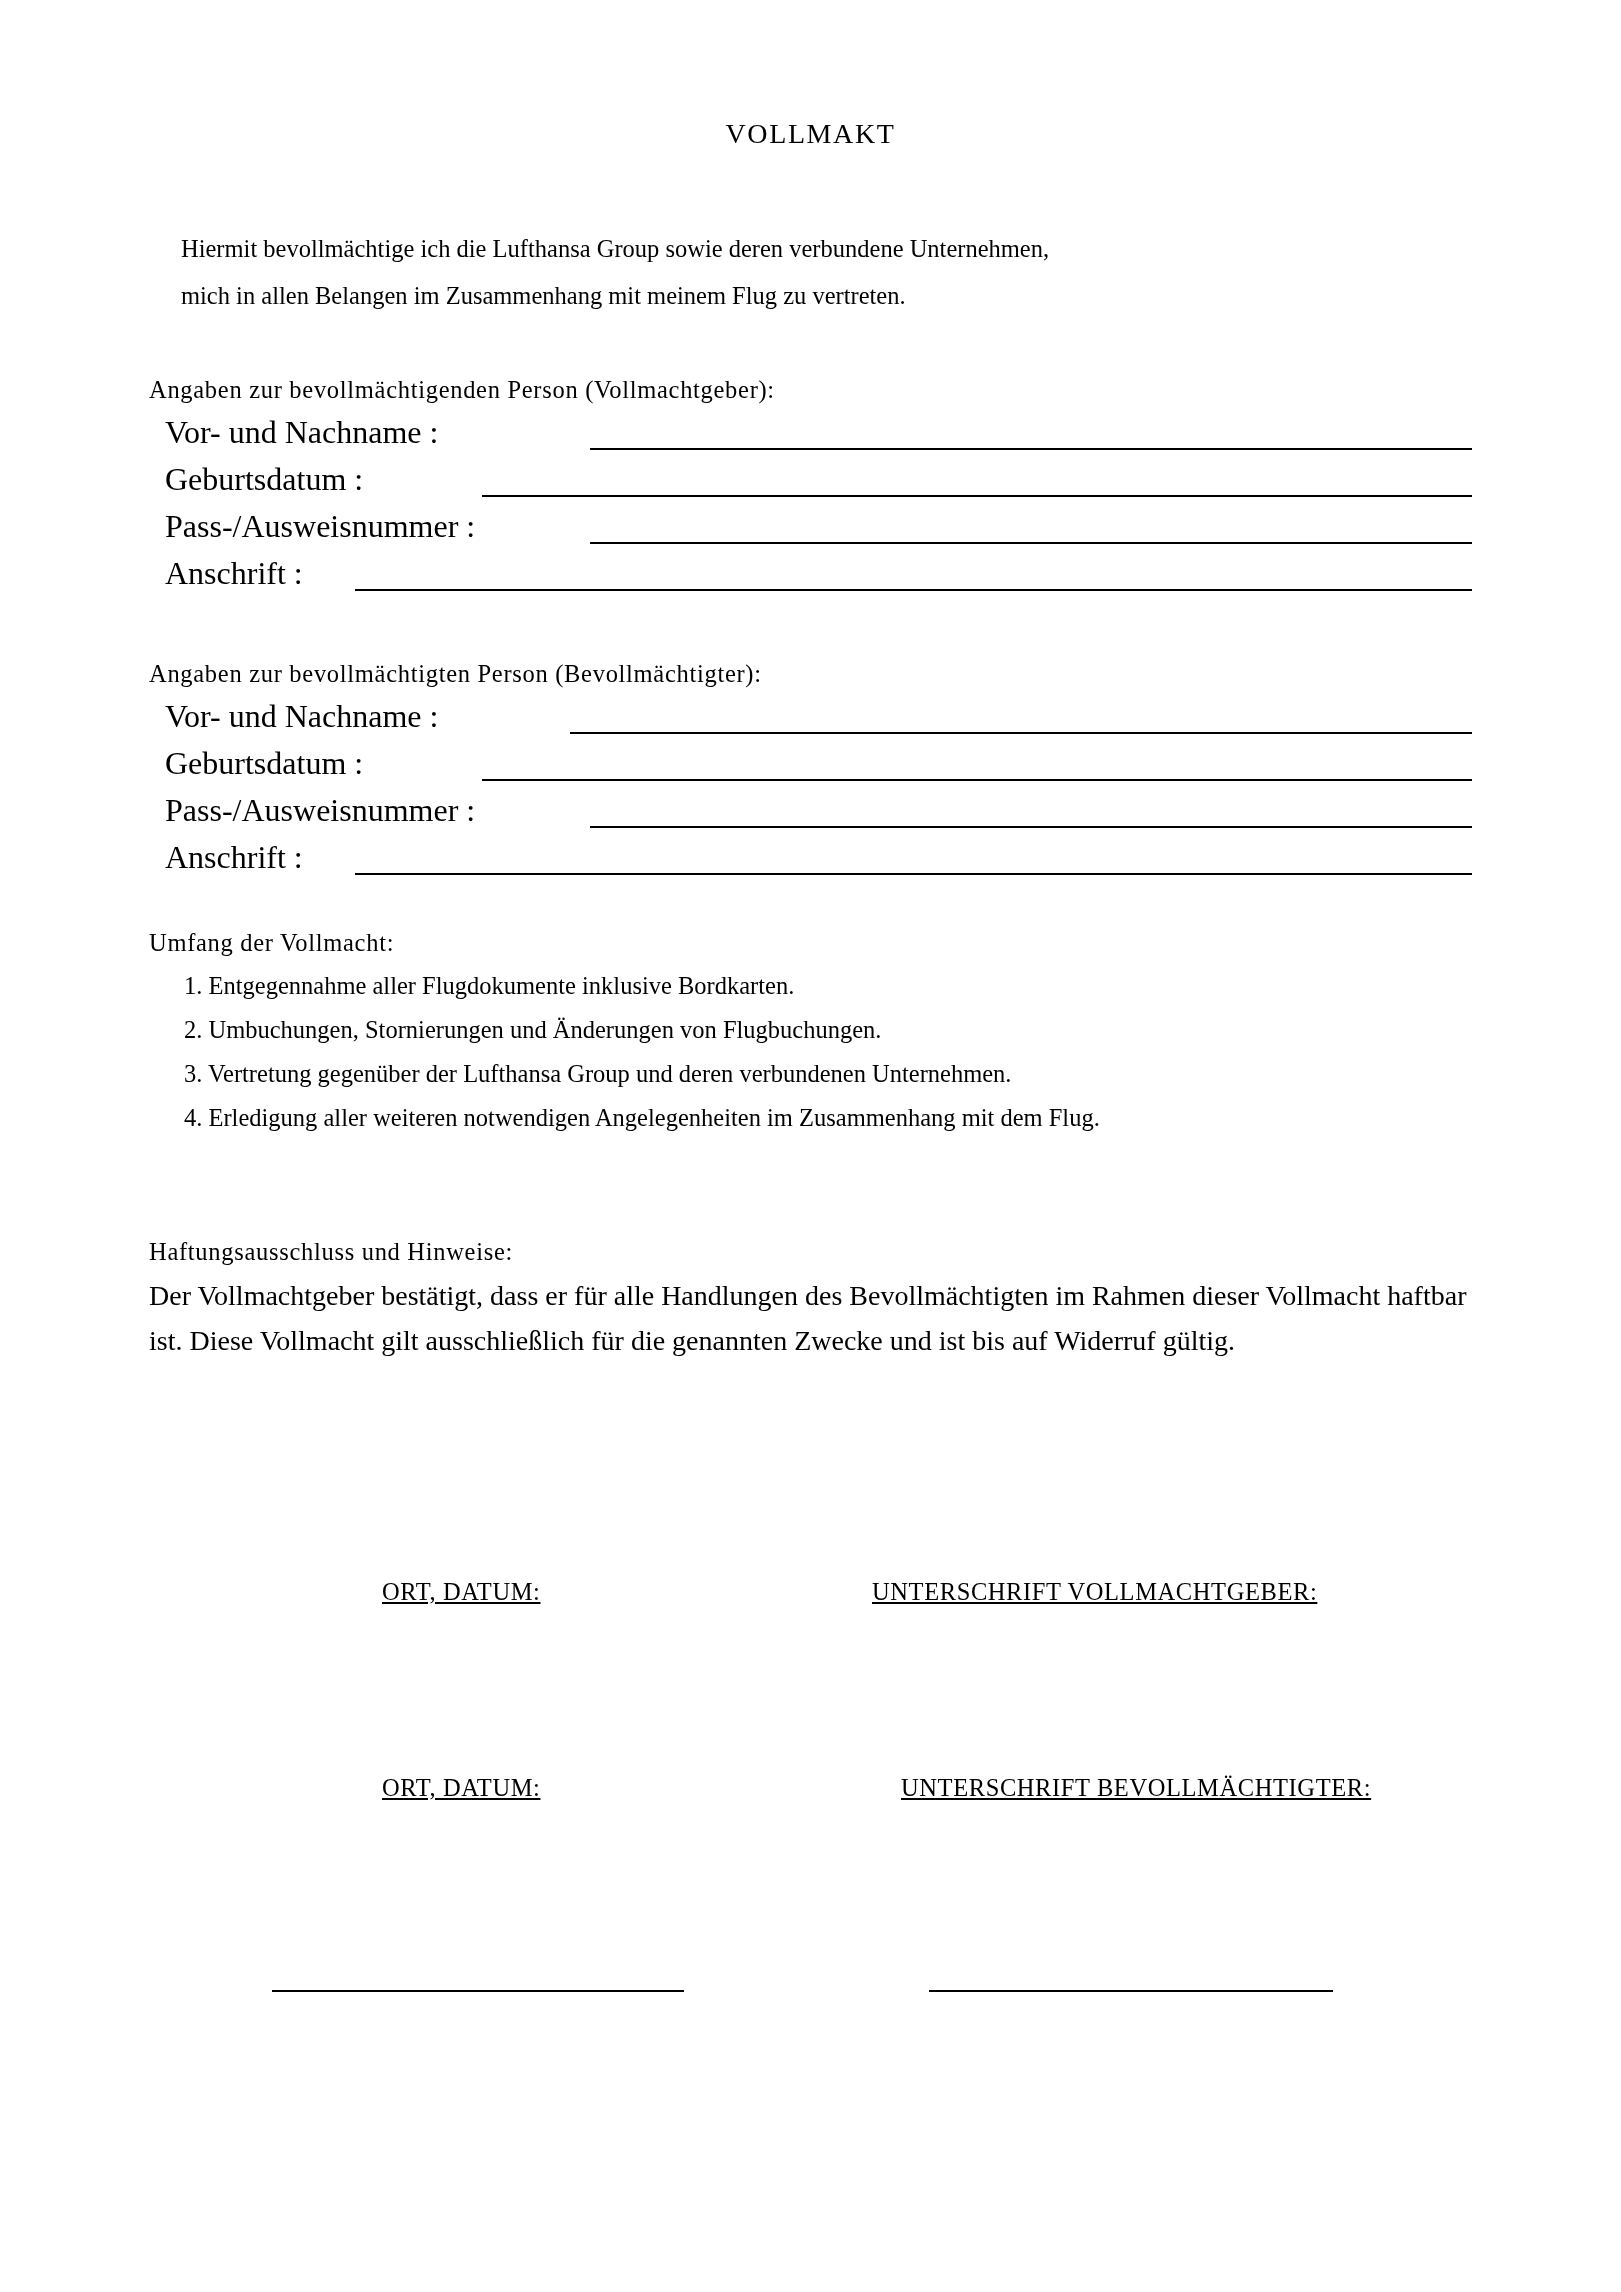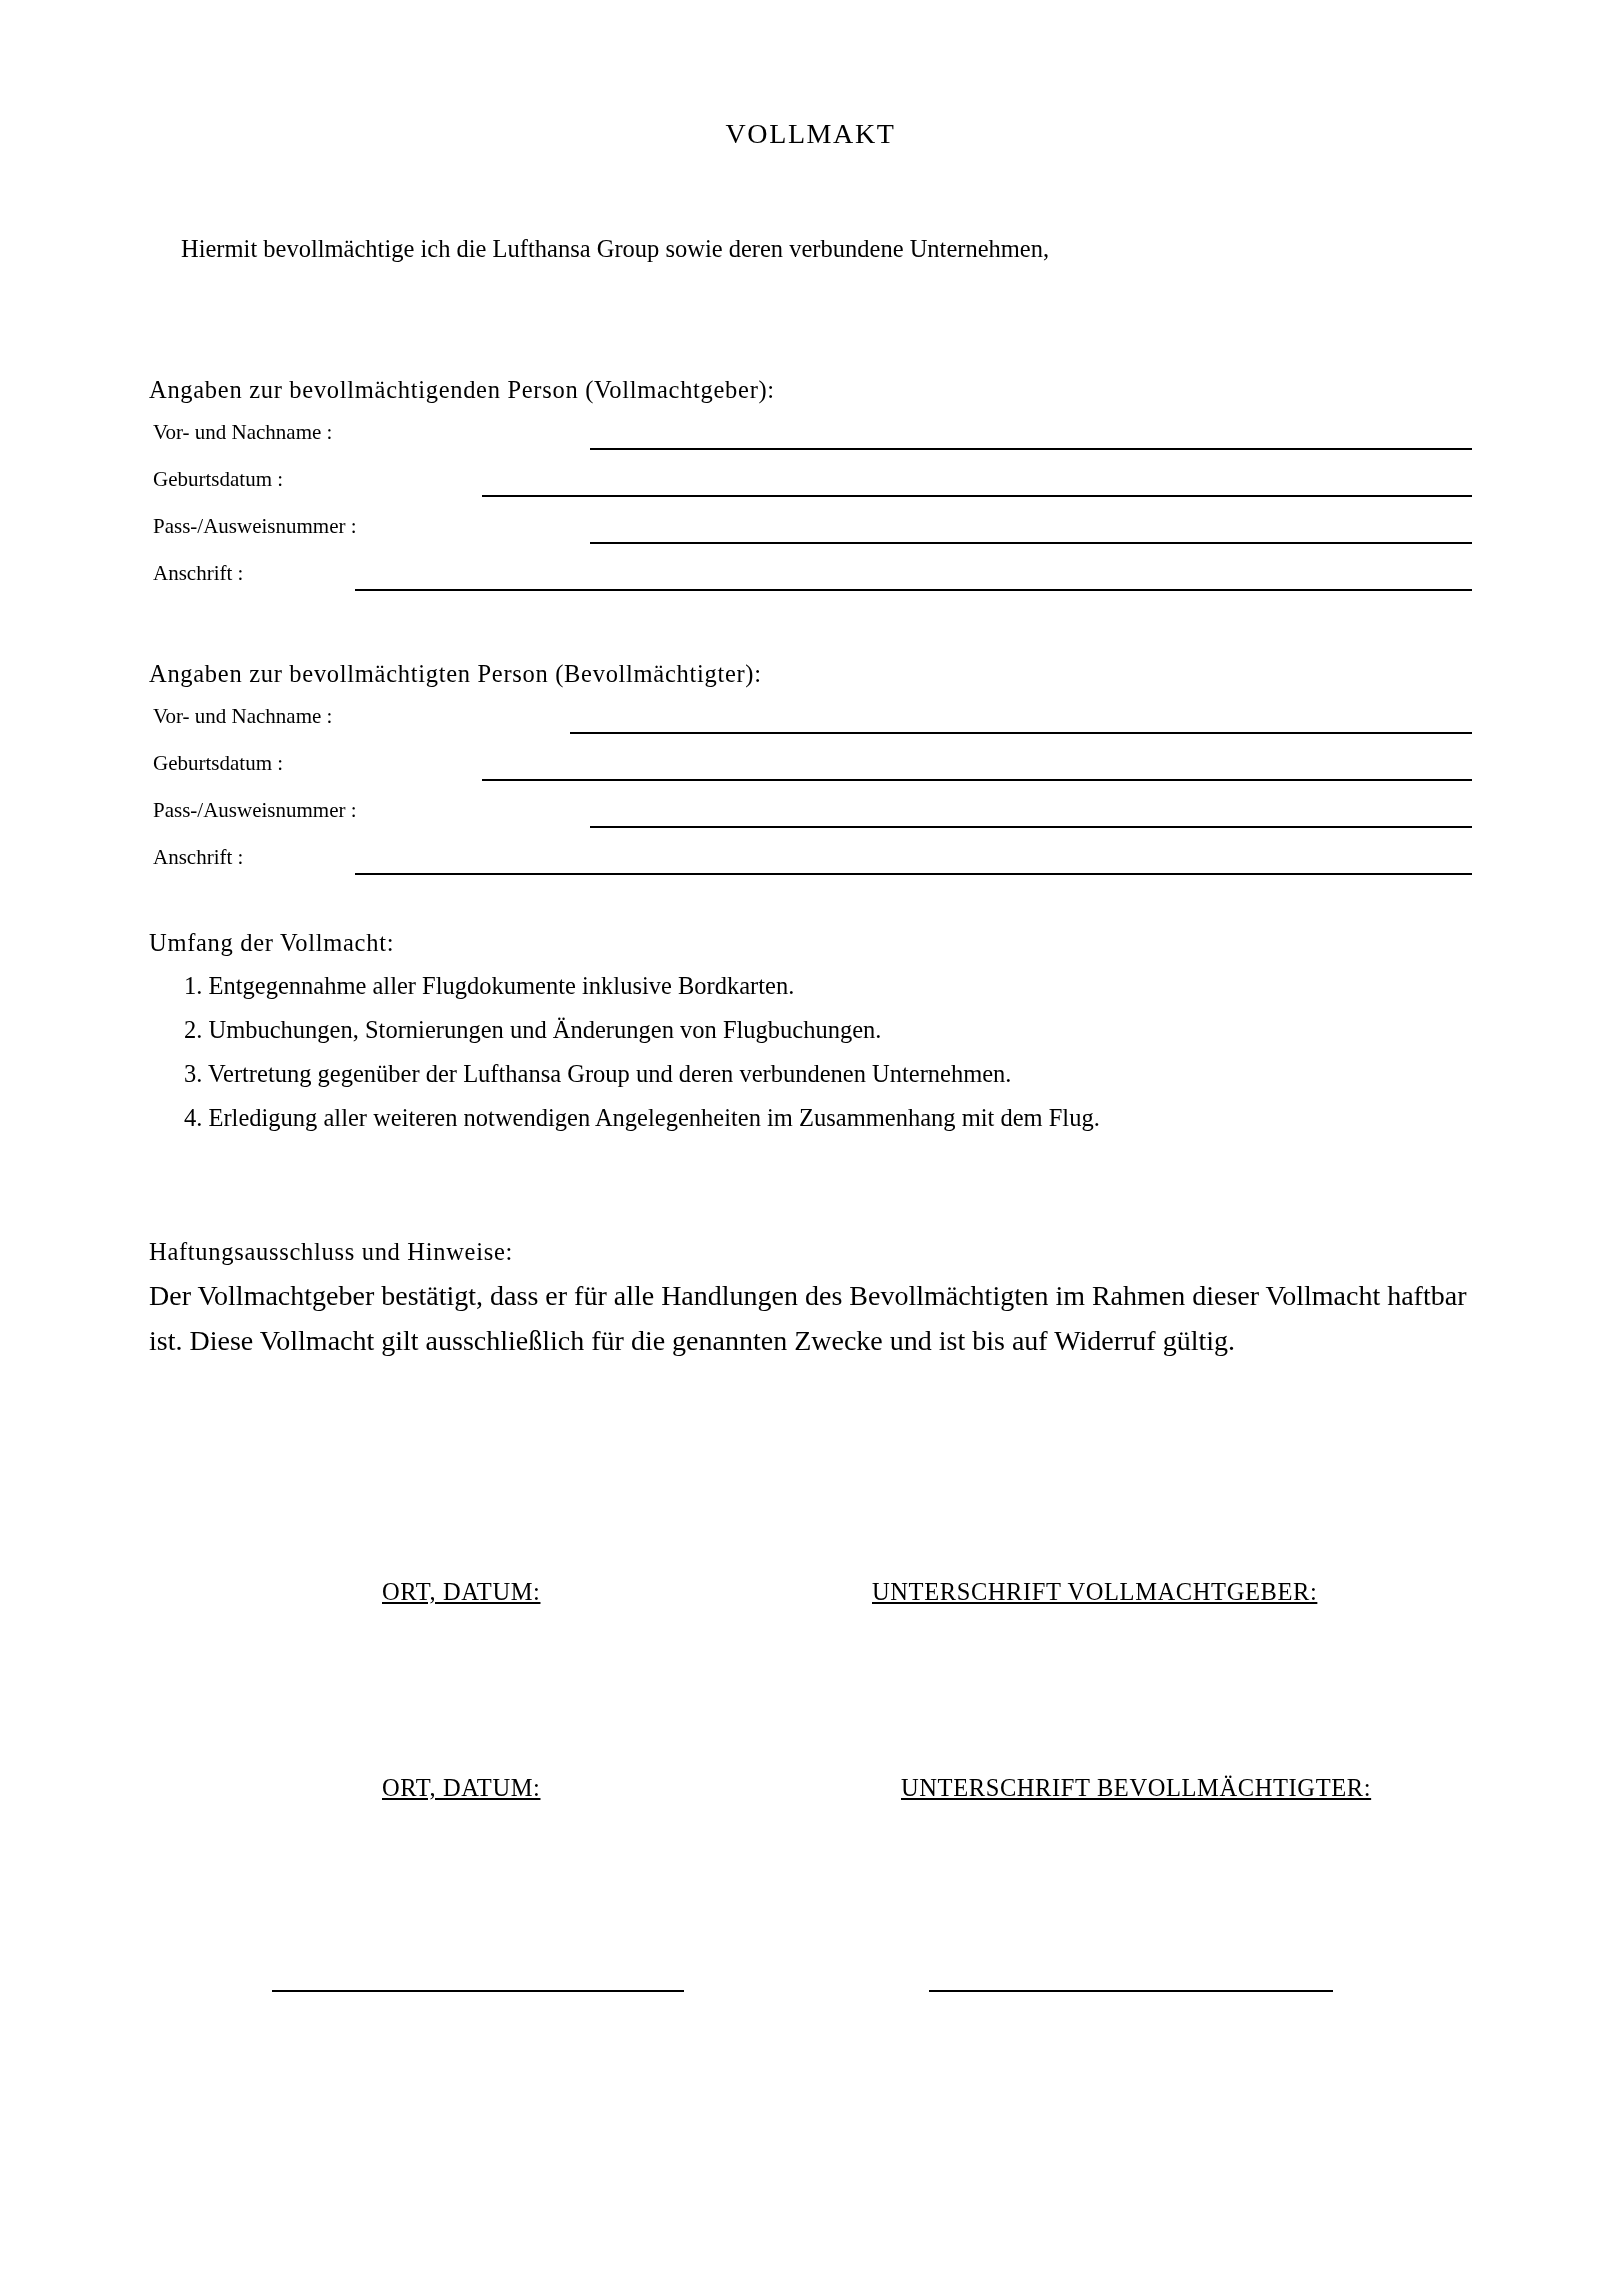--- a/index.html
+++ b/index.html
@@ -52,23 +52,23 @@
     letter-spacing: 0.7px;
     line-height: 43px;
   }
   
   .field-row {
     position: relative;
     height: 47px;
   }
   .field-label {
     position: absolute;
-    left: 4px;
+    left: 16px;
     top: 0;
-    font-size: 21px;
+    font-size: 32px;
     line-height: 43px;
     white-space: nowrap;
   }
   .field-rule {
     position: absolute;
     bottom: 7.8px;
     right: 0;
     height: 0;
     border-bottom: 2px solid #000;
   }
@@ -93,20 +93,21 @@
 </style>
 </head>
 <body>
 
 <div class="page">
 
   <div class="doc-title">VOLLMAKT</div>
 
   <div class="body-block" style="top: 225px; margin-left: 32px;">
     <div class="line">Hiermit bevollmächtige ich die Lufthansa Group sowie deren verbundene Unternehmen,</div>
+    <div class="line">mich in allen Belangen im Zusammenhang mit meinem Flug zu vertreten.</div>
   </div>
 
   <div class="body-block" style="top: 368px;">
     <div class="section-head">Angaben zur bevollmächtigenden Person (Vollmachtgeber):</div>
 
     <div class="field-row">
       <span class="field-label">Vor- und Nachname :</span>
       <span class="field-rule" style="width: 882px;"></span>
     </div>
 

